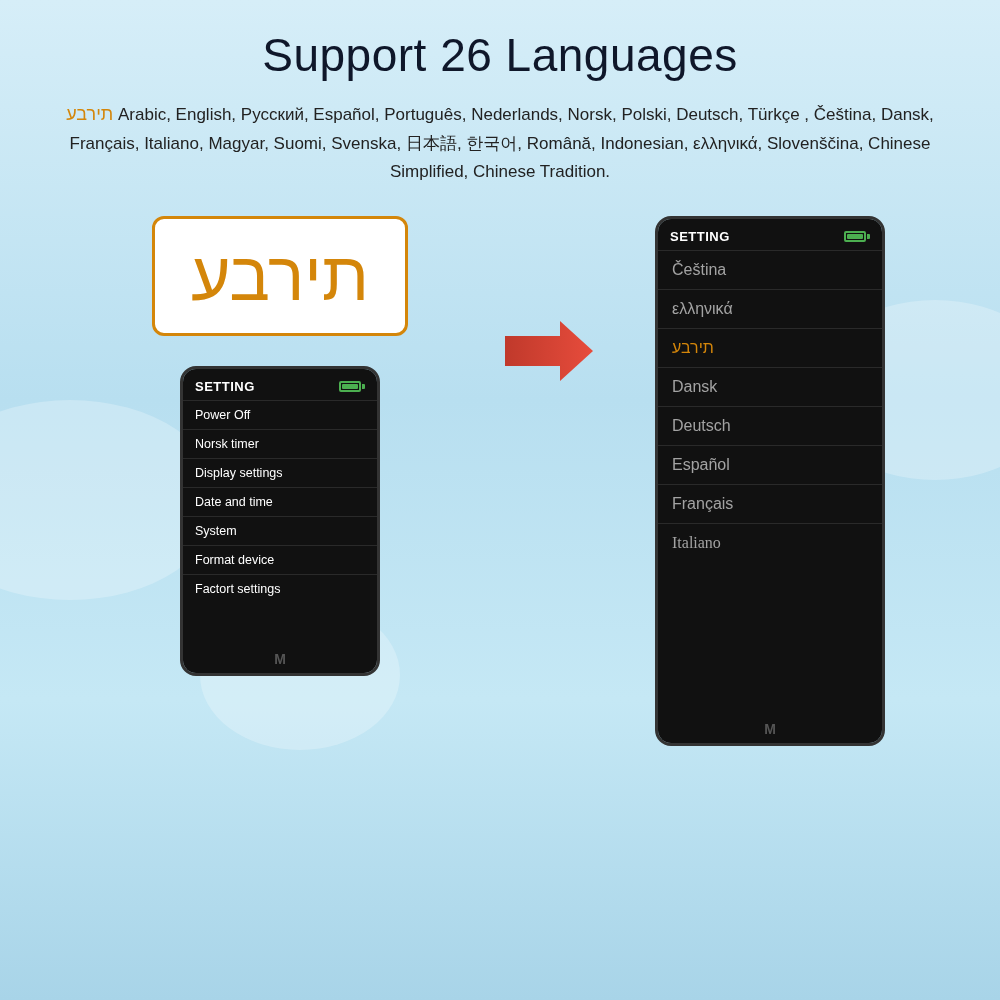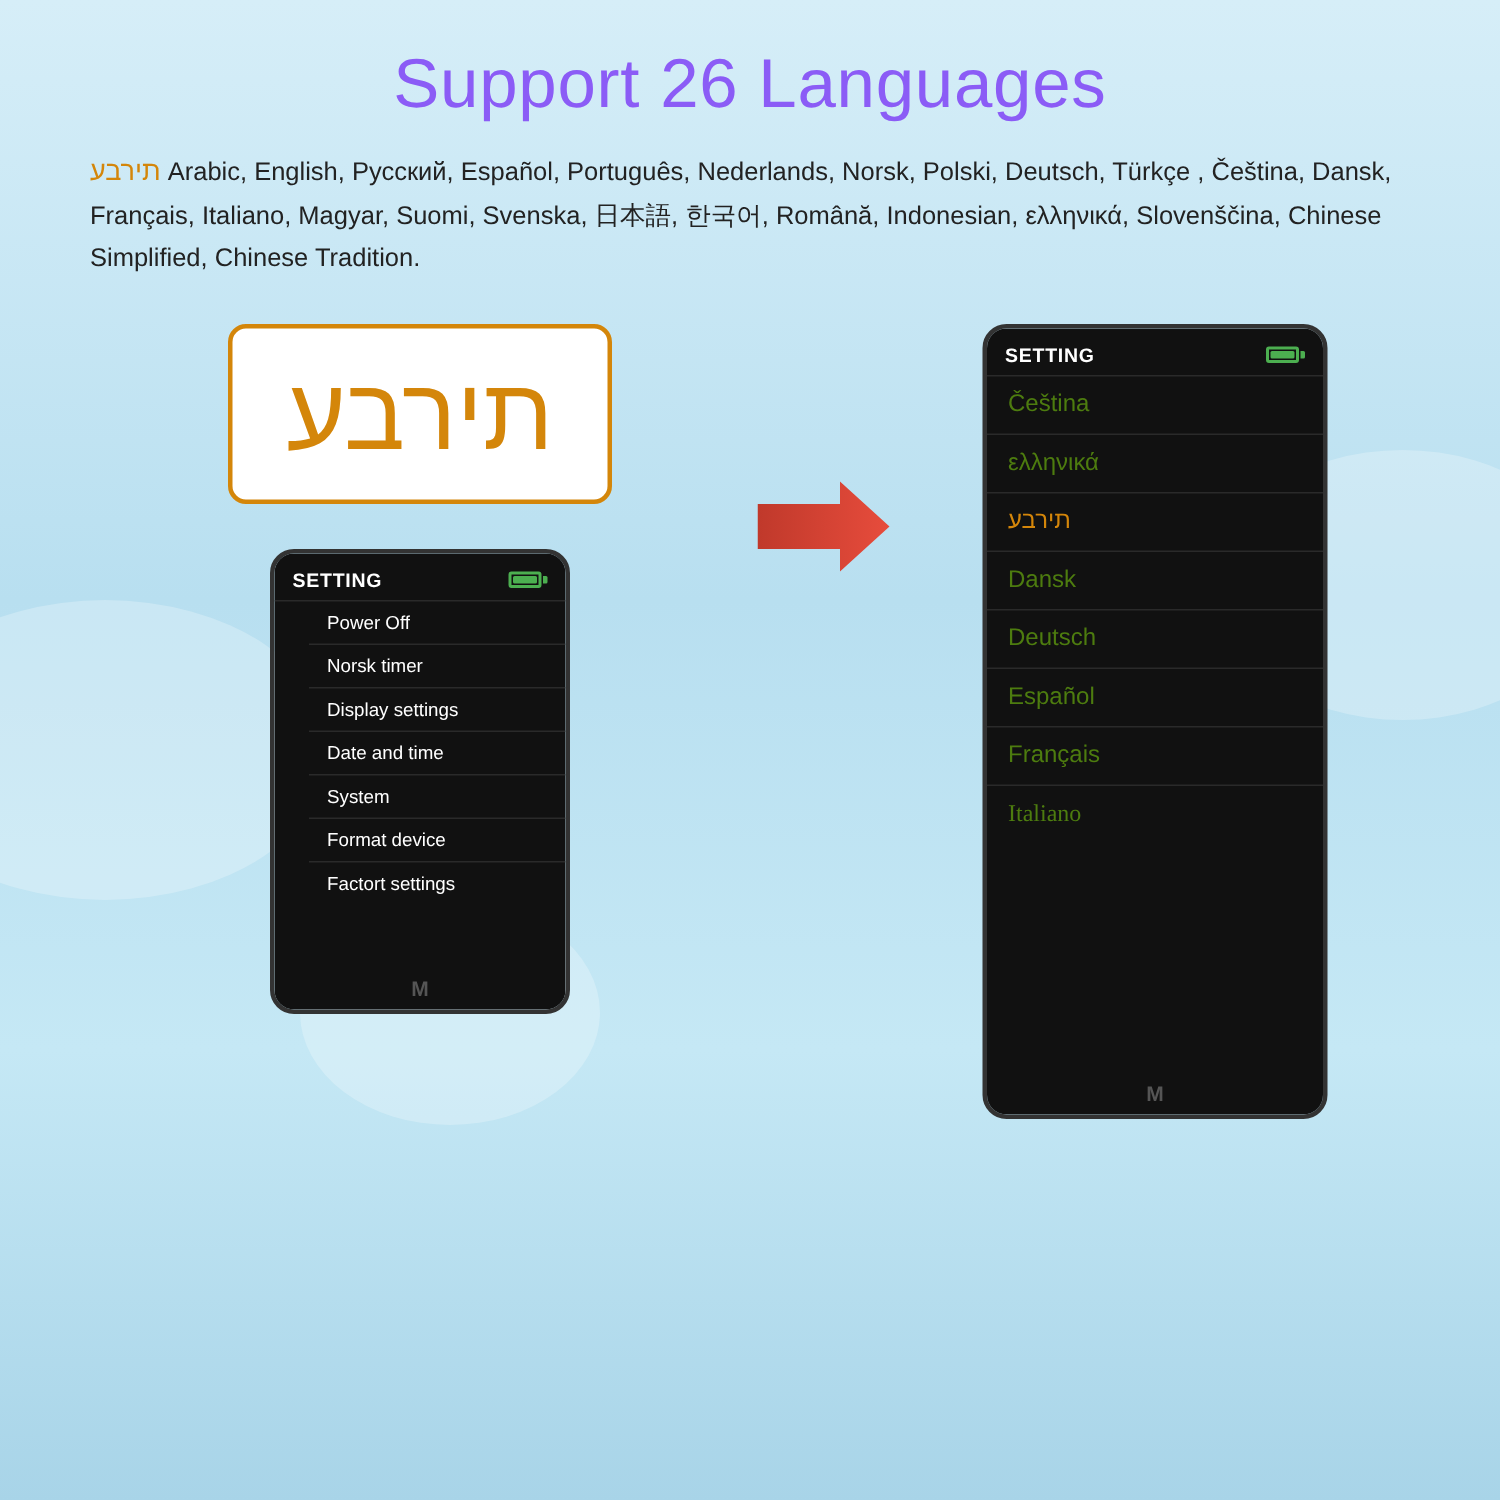--- a/index.html
+++ b/index.html
@@ -9,26 +9,27 @@
       background: linear-gradient(180deg, #d6eef8 0%, #b8dff0 40%, #c5e8f5 70%, #a8d4e8 100%);
       font-family: 'Segoe UI', Arial, sans-serif;
       overflow: hidden;
       position: relative;
     }
 
     .page-title {
       text-align: center;
       font-size: 46px;
       font-weight: 400;
-      color: #8b5cf6;
+      color: #0f172a;
       padding-top: 28px;
       letter-spacing: 0.5px;
     }
 
     .languages-text {
+      text-align: center;
       font-size: 17px;
       color: #222;
       line-height: 1.65;
       padding: 18px 60px 0 60px;
     }
     .languages-text .hebrew-inline {
       color: #d4860a;
       font-size: 18px;
     }
 
@@ -137,21 +138,20 @@
       border-radius: 0 1px 1px 0;
       margin-left: 1px;
     }
 
     .menu-item {
       color: white;
       font-size: 12.5px;
       padding: 7px 12px;
       border-bottom: 1px solid #2a2a2a;
       cursor: pointer;
-      margin-left: 23px;
     }
     .menu-item.active {
       color: #d4860a;
     }
     .menu-item:last-child {
       border-bottom: none;
     }
 
     .device-bottom {
       margin-top: auto;
@@ -178,21 +178,21 @@
 
     
     .right-section {
       display: flex;
       flex-direction: column;
       align-items: center;
       width: 320px;
     }
 
     .lang-item {
-      color: #4d7c0f;
+      color: #a3a3a3;
       font-size: 16px;
       padding: 10px 14px;
       border-bottom: 1px solid #2a2a2a;
       width: 100%;
     }
     .lang-item.active {
       color: #d4860a;
     }
     .lang-item:last-child {
       border-bottom: none;

